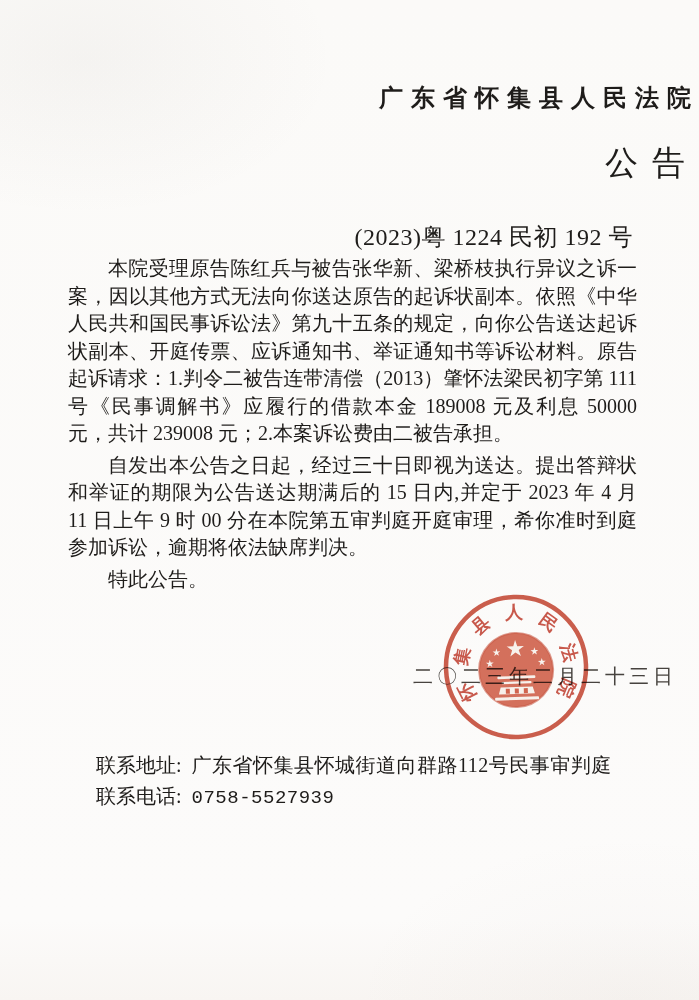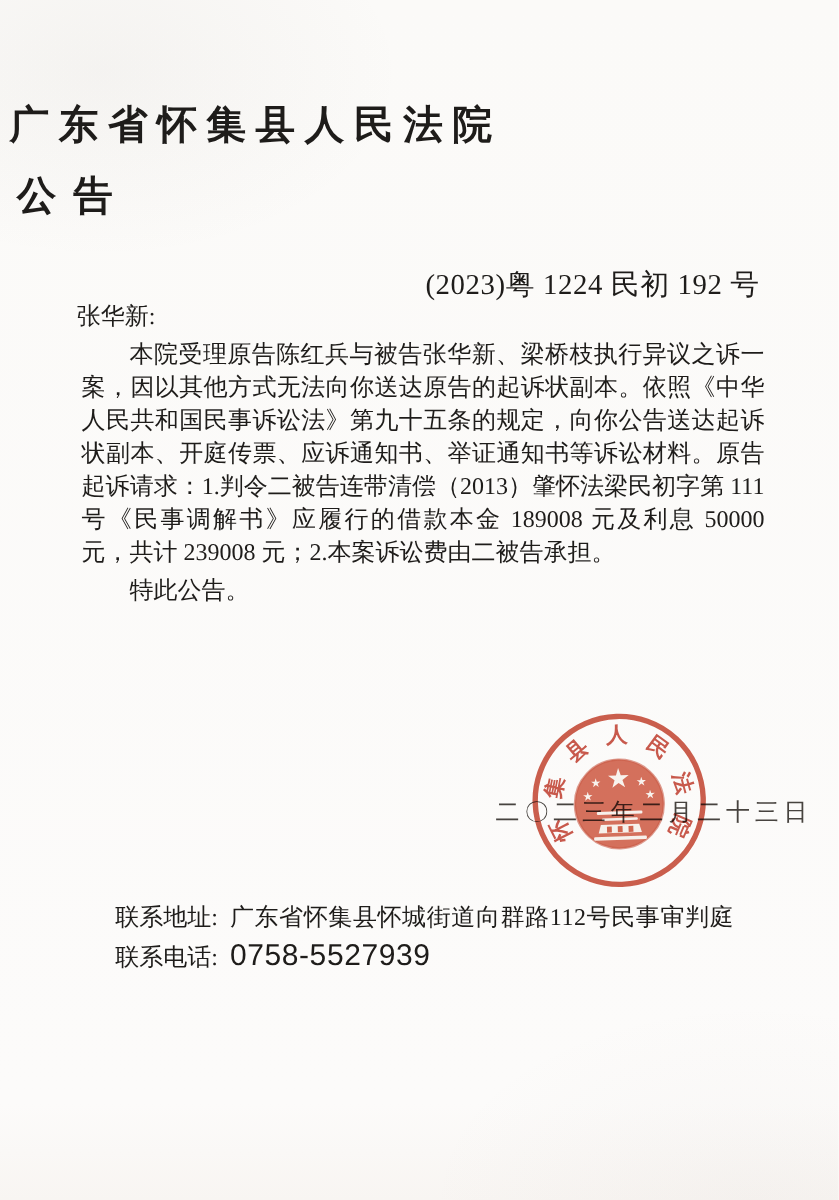--- a/index.html
+++ b/index.html
@@ -18,35 +18,35 @@
       linear-gradient(180deg, #fbfaf8 0%, #fcfbfa 92%, #f8f5f2 100%);
     font-family: "Liberation Serif", "DejaVu Serif", serif;
     color: #1e1c1a;
   }
 
   .court-name {
     position: absolute;
     top: 82px;
     left: 0;
     width: 100%;
-    text-align: left;
-    font-size: 33px;
+    text-align: right;
+    font-size: 24px;
     font-weight: 700;
     letter-spacing: 8px;
     text-indent: 8px; 
     white-space: nowrap;
   }
   .doc-type {
     position: absolute;
     top: 141px;
     left: 0;
     width: 100%;
-    text-align: left;
+    text-align: right;
     font-size: 33px;
-    font-weight: 700;
+    font-weight: 400;
     letter-spacing: 14px;
     text-indent: 14px;
   }
   .case-number {
     position: absolute;
     top: 221px;
     right: 66px;
     font-size: 24px;
     letter-spacing: 0.5px;
   }
@@ -90,36 +90,36 @@
   .contact {
     position: absolute;
     left: 64px;
     top: 750px;
     font-size: 20px;
     line-height: 31px;
   }
   .contact .row { white-space: nowrap; margin-left: 32px; }
   .contact .label { margin-right: 10px; }
   .contact .value { letter-spacing: 0.5px; }
-  .phone-value { font-family: Liberation Sans, sans-serif; font-size: 25px; }
+  .phone-value { font-family: Liberation Mono, monospace; font-size: 19px; }
 </style>
 </head>
 <body>
 
 <div class="page">
 
   <div class="court-name">广东省怀集县人民法院</div>
 
   <div class="doc-type">公告</div>
 
   <div class="case-number">(2023)粤 1224 民初 192 号</div>
 
   <div class="body-block">
-    <p class="recipient">张华新:</p>
     <p class="para">本院受理原告陈红兵与被告张华新、梁桥枝执行异议之诉一案，因以其他方式无法向你送达原告的起诉状副本。依照《中华人民共和国民事诉讼法》第九十五条的规定，向你公告送达起诉状副本、开庭传票、应诉通知书、举证通知书等诉讼材料。原告起诉请求：1.判令二被告连带清偿（2013）肇怀法梁民初字第 111 号《民事调解书》应履行的借款本金 189008 元及利息 50000 元，共计 239008 元；2.本案诉讼费由二被告承担。</p>
+    <p class="para">自发出本公告之日起，经过三十日即视为送达。提出答辩状和举证的期限为公告送达期满后的 15 日内,并定于 2023 年 4 月 11 日上午 9 时 00 分在本院第五审判庭开庭审理，希你准时到庭参加诉讼，逾期将依法缺席判决。</p>
     <p class="para">特此公告。</p>
   </div>
 
   <div class="date-line">二〇二三年二月二十三日</div>
 
   <svg class="seal" viewBox="0 0 154 154" xmlns="http://www.w3.org/2000/svg" font-family="Liberation Serif, DejaVu Serif, serif">
 
     <circle cx="77" cy="77" r="70" fill="none" stroke="#c23a26" stroke-width="4.5" opacity="0.88"></circle>
 
     <g fill="#c0392a" font-size="18" font-weight="700" text-anchor="middle" opacity="0.9">

